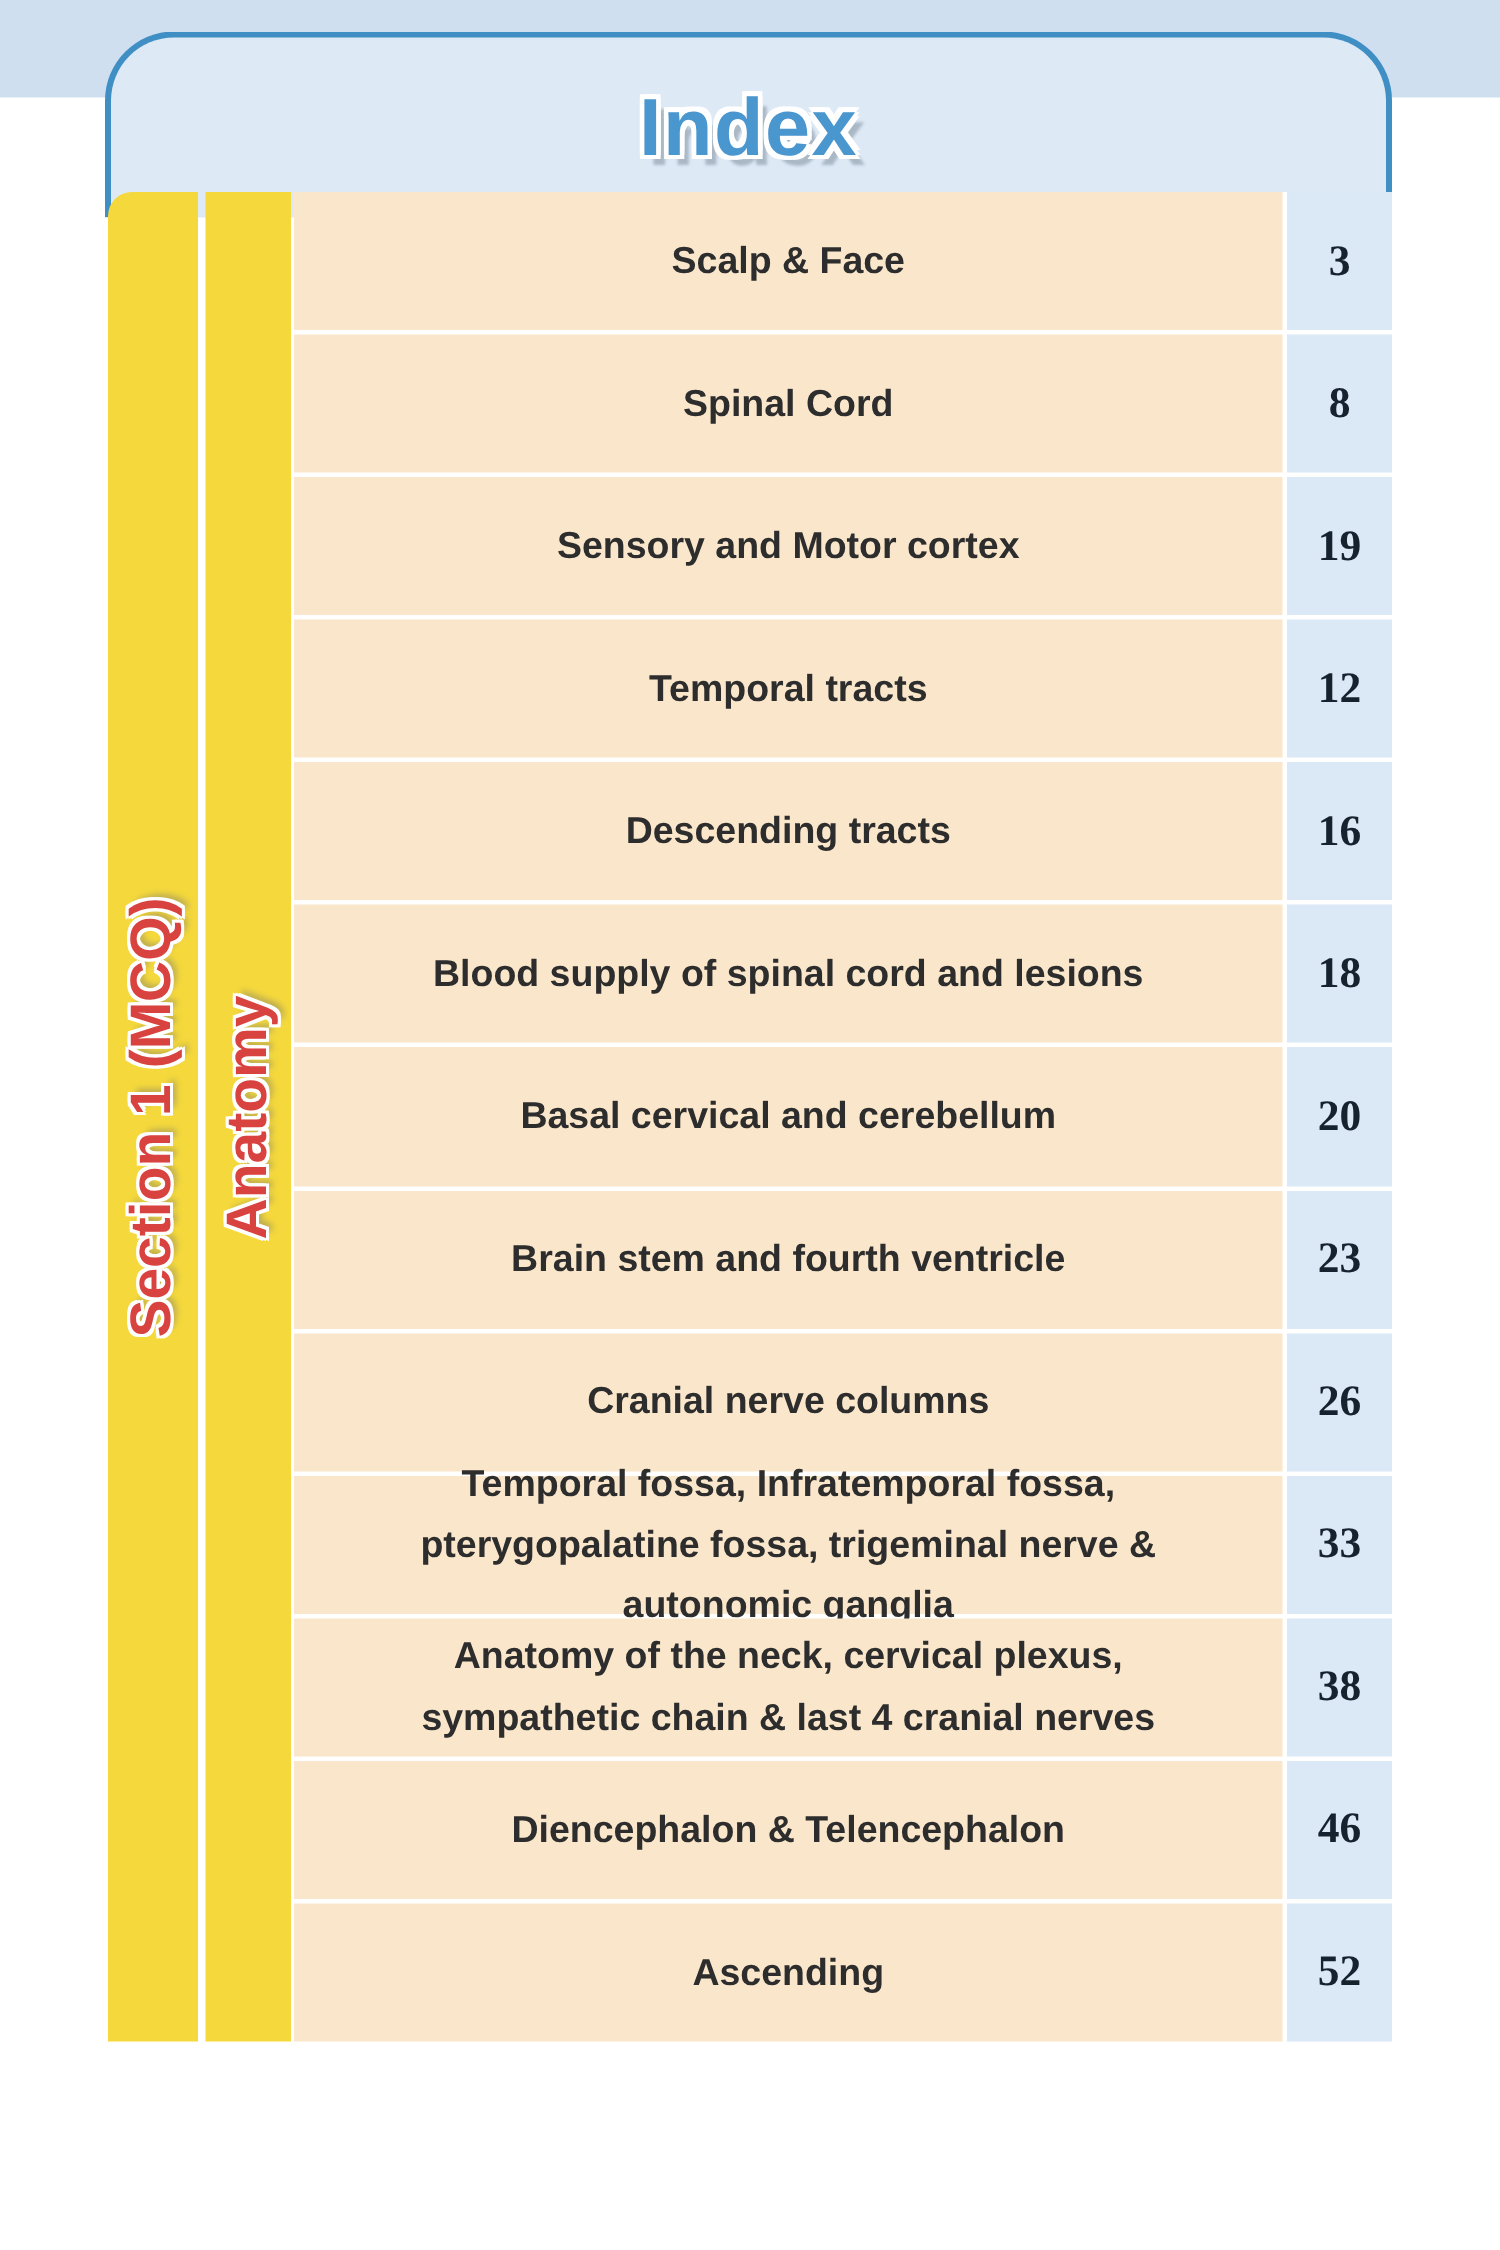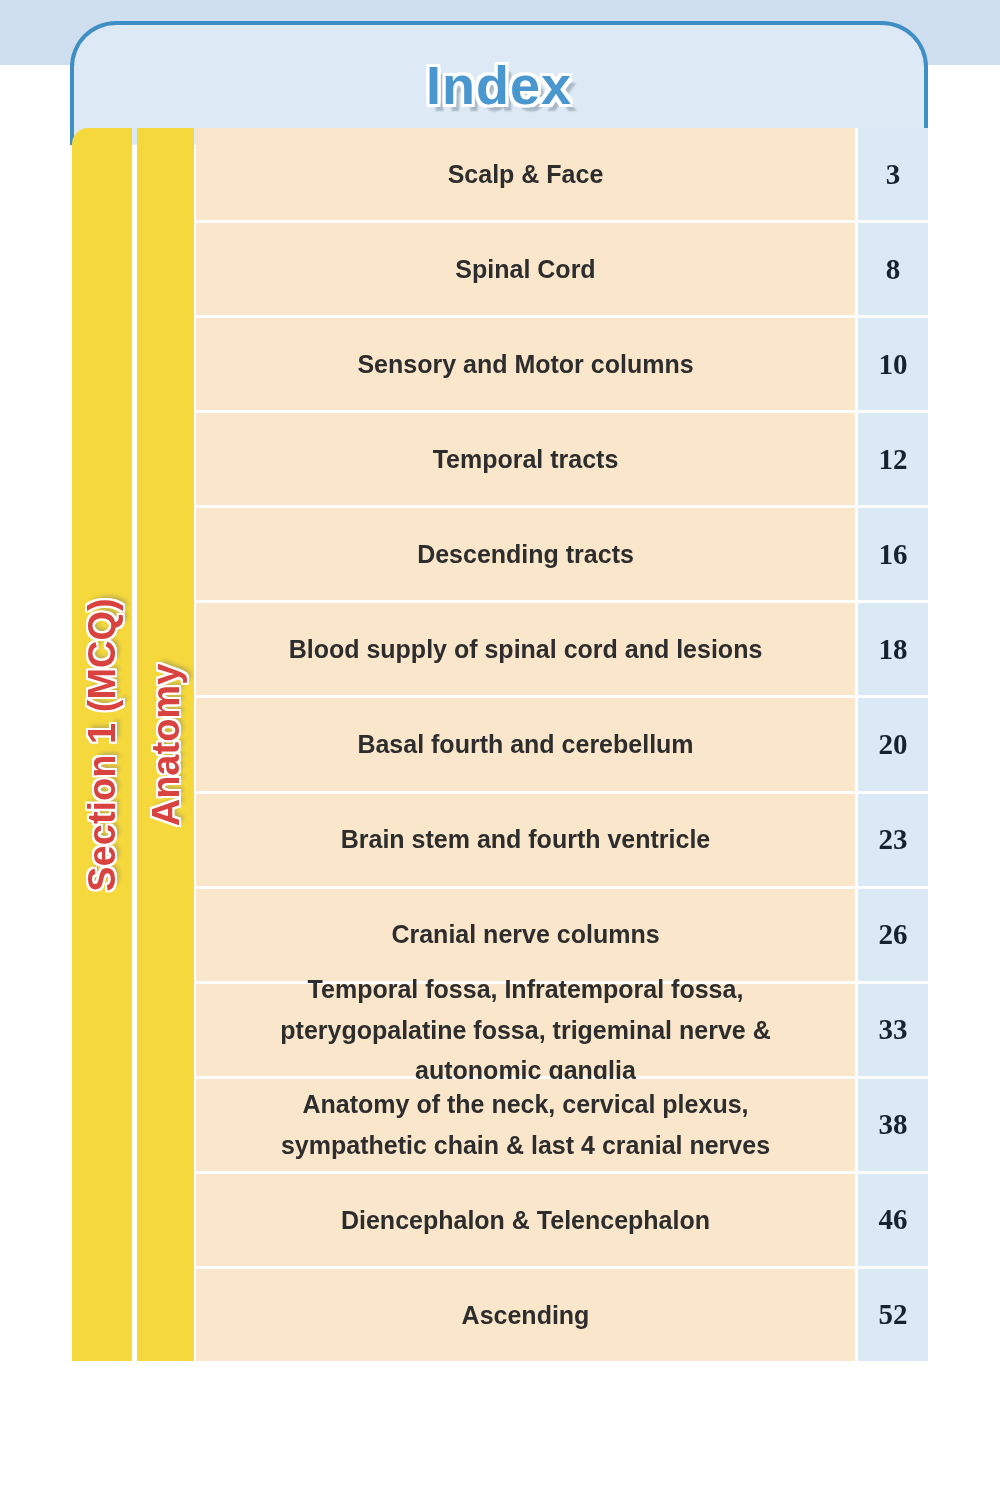--- a/index.html
+++ b/index.html
@@ -136,37 +136,37 @@
 <div class="index-table">
     <div class="table-row">
       <div class="topic-cell">Scalp &amp; Face</div>
       <div class="page-cell">3</div>
     </div>
     <div class="table-row">
       <div class="topic-cell">Spinal Cord</div>
       <div class="page-cell">8</div>
     </div>
     <div class="table-row">
-      <div class="topic-cell">Sensory and Motor columns</div>
-      <div class="page-cell">10</div>
+      <div class="topic-cell">Sensory and Motor cortex</div>
+      <div class="page-cell">19</div>
     </div>
     <div class="table-row">
       <div class="topic-cell">Temporal tracts</div>
       <div class="page-cell">12</div>
     </div>
     <div class="table-row">
       <div class="topic-cell">Descending tracts</div>
       <div class="page-cell">16</div>
     </div>
     <div class="table-row">
       <div class="topic-cell">Blood supply of spinal cord and lesions</div>
       <div class="page-cell">18</div>
     </div>
     <div class="table-row">
-      <div class="topic-cell">Basal fourth and cerebellum</div>
+      <div class="topic-cell">Basal cervical and cerebellum</div>
       <div class="page-cell">20</div>
     </div>
     <div class="table-row">
       <div class="topic-cell">Brain stem and fourth ventricle</div>
       <div class="page-cell">23</div>
     </div>
     <div class="table-row">
       <div class="topic-cell">Cranial nerve columns</div>
       <div class="page-cell">26</div>
     </div>

